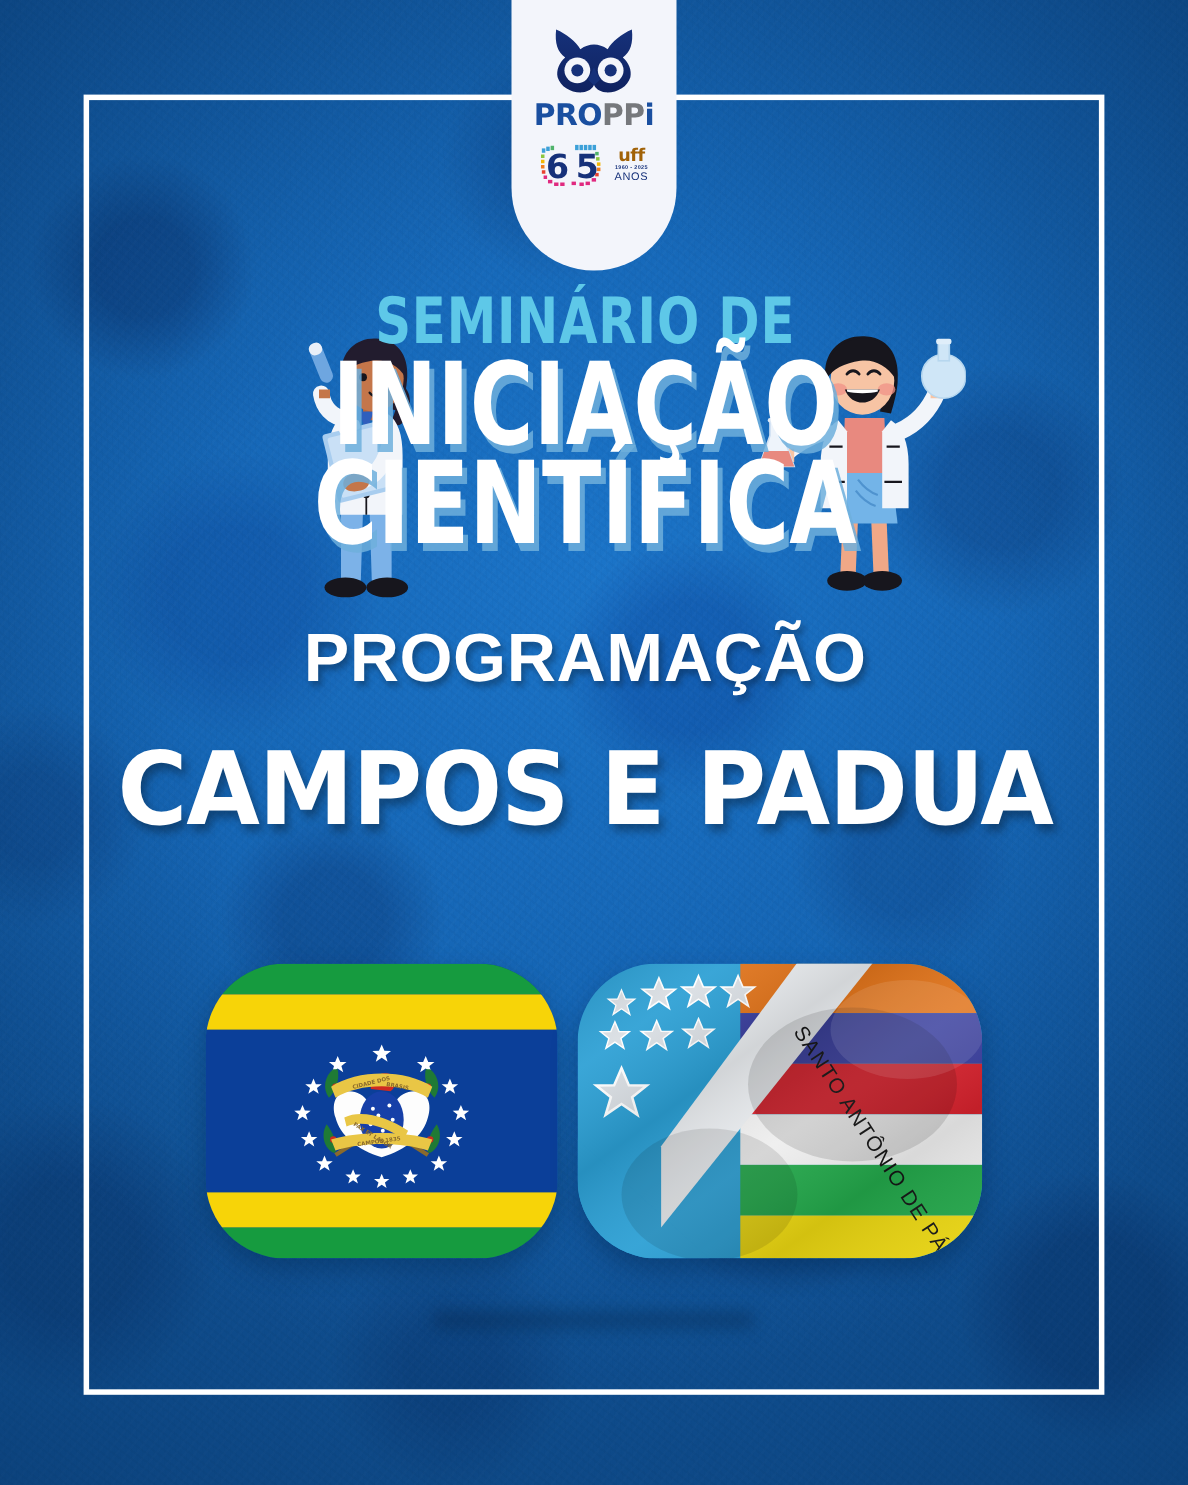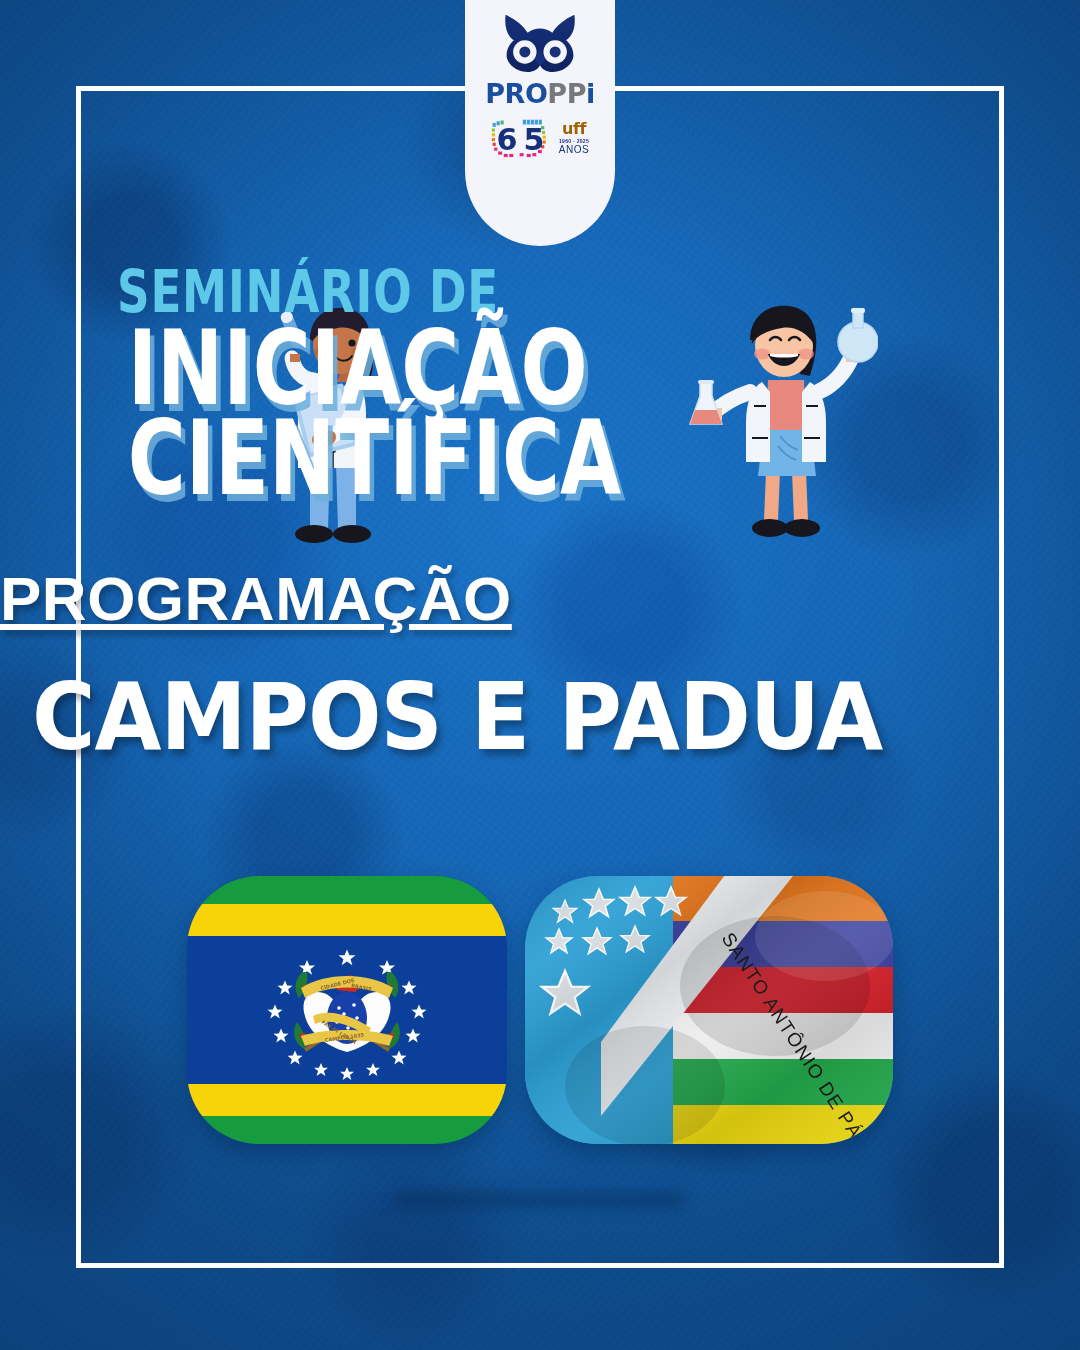--- a/index.html
+++ b/index.html
@@ -62,21 +62,21 @@
   
   .badge {
     position: absolute;
     left: 50%; transform: translateX(-50%);
     top: 0;
     width: 150px; height: 246px;
     background: #f3f5fb;
     border-radius: 0 0 76px 76px;
     display: flex; flex-direction: column;
     align-items: center;
-    padding-top: 8px;
+    padding-top: 20px;
     box-sizing: border-box;
   }
   .owl { width: 84px; height: 62px; margin-top: 4px; }
   .proppi {
     margin-top: 6px;
     font-size: 27px; font-weight: 900; letter-spacing: -.5px;
     font-family: "DejaVu Sans", sans-serif;
     line-height: 1;
   }
   .proppi .p1 { color: #1a4fa0; }
@@ -95,21 +95,21 @@
   }
   .uff-anos {
     font-size: 10px; font-weight: 400; color: #16317a; letter-spacing: .6px;
     margin-top: 1px;
   }
 
   
   .headline {
     position: absolute;
     left: 0; right: 16px; top: 266px;
-    text-align: left;
+    text-align: center;
   }
   .h-seminario {
     font-family: "DejaVu Sans", sans-serif;
     font-size: 58px; font-weight: 900;
     color: #5ec8e8;
     letter-spacing: 1px;
     transform: scaleX(.78);
     line-height: .92;
   }
   .h-iniciacao {
@@ -131,21 +131,20 @@
     line-height: .92;
     margin-top: -6px;
     text-shadow: 6px 7px 0 rgba(110,175,220,.85);
   }
   .h-programacao {
     margin-top: 56px;
     font-family: "Liberation Sans", sans-serif;
     font-size: 62px; font-weight: 700;
     color: #ffffff; letter-spacing: .5px;
     text-shadow: 3px 5px 6px rgba(0,0,0,.30);
-    text-decoration: underline;
   }
   .h-city {
     margin-top: 30px;
     font-family: "DejaVu Sans", sans-serif;
     font-size: 92px; font-weight: 900;
     color: #ffffff; letter-spacing: -1px;
     transform: scaleX(.94);
     text-shadow: 4px 6px 8px rgba(0,0,0,.32);
   }
 

